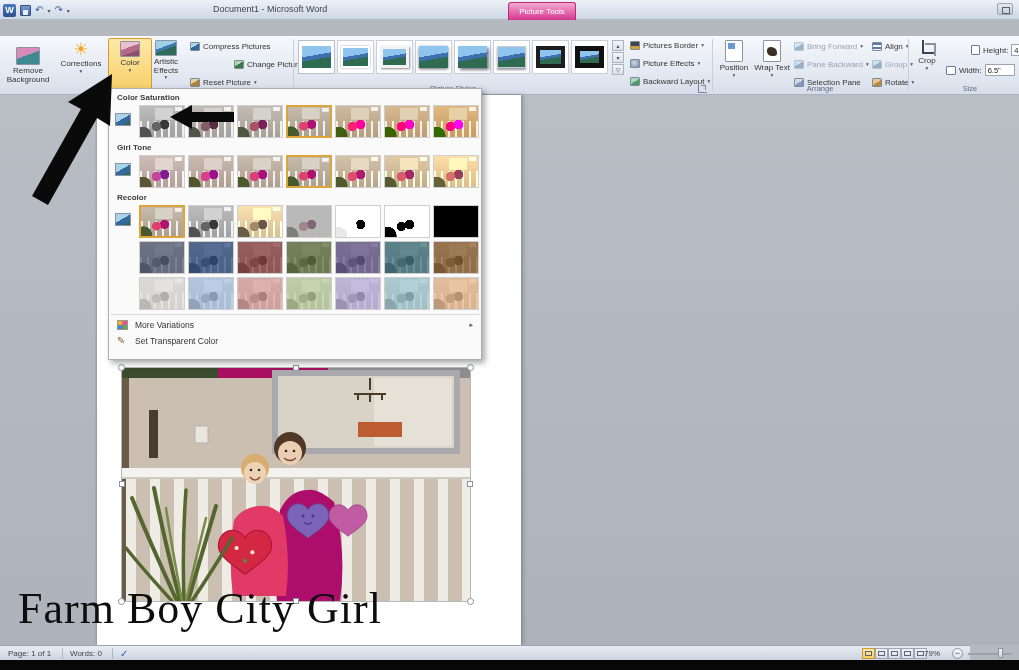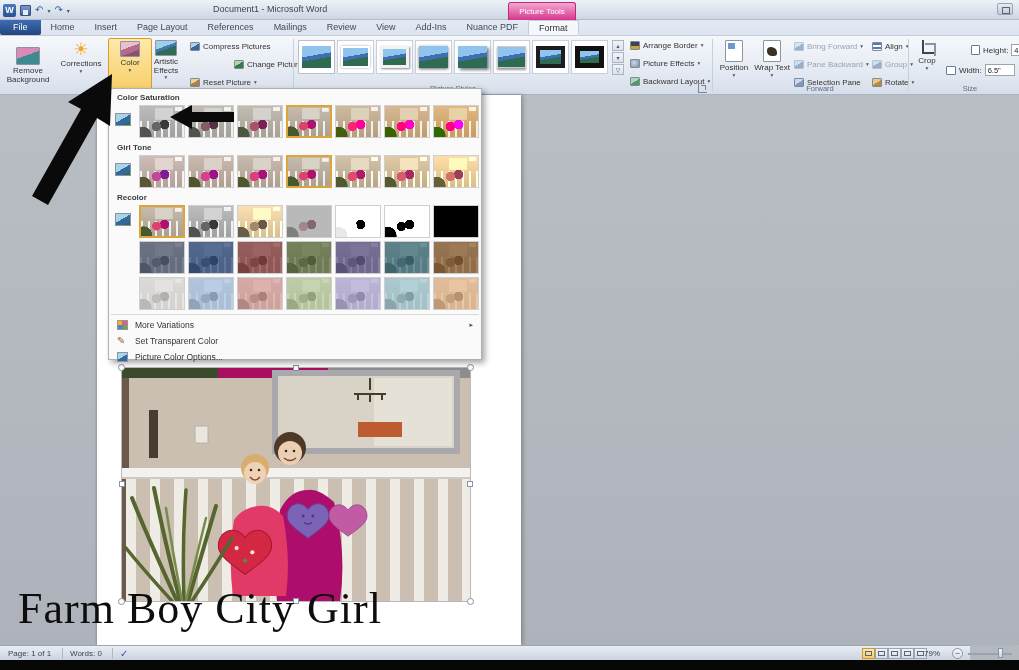--- a/index.html
+++ b/index.html
@@ -157,33 +157,20 @@
       <span class="qicon">↶</span>
         <span class="qdrop">▾</span>
       <span class="qicon">↷</span>
       <span class="qdrop">▾</span>
     </div>
     <div class="abs" id="title-text">Document1 - Microsoft Word</div>
     <div class="abs" id="ctx-header">Picture Tools</div>
     <div class="abs" id="win-btn"></div>
   </div>
 
-  <div class="abs" id="tabrow">
-      <div class="tab file">File</div>
-      <div class="tab">Home</div>
-      <div class="tab">Insert</div>
-      <div class="tab">Page Layout</div>
-      <div class="tab">References</div>
-      <div class="tab">Mailings</div>
-      <div class="tab">Review</div>
-      <div class="tab">View</div>
-      <div class="tab">Add-Ins</div>
-      <div class="tab">Nuance PDF</div>
-      <div class="tab active">Format</div>
-    </div>
 
   <div class="abs" id="ribbon">
 
     <div class="bigbtn" style="left:2px;width:52px;justify-content:center;">
       <span class="minipic" style="background:linear-gradient(160deg,#d88ab8 0 45%,#3e8a90 45% 100%);"></span>
       <span class="cap">Remove Background</span>
     </div>
     <div class="bigbtn" style="left:56px;width:50px;">
       <span id="sun-ic">☀</span>
       <span class="cap">Corrections</span>
@@ -241,21 +228,21 @@
         </div>
       </div>
     <div class="gscrollbtn" style="top:4px;">▴</div>
     <div class="gscrollbtn" style="top:16px;">▾</div>
     <div class="gscrollbtn" style="top:28px;">▽</div>
     <div class="glabel" style="left:398px;width:110px;">Picture Styles</div>
     <div class="launcher" style="left:698px;top:48px;"></div>
 
     <div class="smallrow" style="left:630px;top:5px;">
       <span class="sicon" style="background:linear-gradient(#3a4556 0 55%,#d8a030 55% 100%);"></span>
-      <span>Arrange Border</span>
+      <span>Pictures Border</span>
       <span class="dar">▾</span>
     </div>
     <div class="smallrow" style="left:630px;top:23px;">
       <span class="sicon" style="background:radial-gradient(circle at 40% 40%,#cfd8e8,#7a8aa8);"></span>
       <span>Picture Effects</span>
       <span class="dar">▾</span>
     </div>
     <div class="smallrow" style="left:630px;top:41px;">
       <span class="sicon" style="background:linear-gradient(150deg,#a8d8b8 0 50%,#4a9a6a 50% 100%);"></span>
       <span>Backward Layout</span>
@@ -299,21 +286,21 @@
     <div class="smallrow disab" style="left:872px;top:24px;">
       <span class="sicon"></span>
       <span>Group</span>
       <span class="dar">▾</span>
     </div>
     <div class="smallrow" style="left:872px;top:42px;">
       <span class="sicon" style="background:linear-gradient(150deg,#e8c890 0 50%,#b88a40 50% 100%);"></span>
       <span>Rotate</span>
       <span class="dar">▾</span>
     </div>
-    <div class="glabel" style="left:760px;width:120px;">Forward</div>
+    <div class="glabel" style="left:760px;width:120px;">Arrange</div>
     <div class="rsep" style="left:908px;"></div>
 
     <div class="bigbtn" style="left:912px;width:30px;">
       <span id="crop-ic"></span>
       <span class="cap">Crop</span>
       <span class="dar">▾</span>
     </div>
     <div class="smallrow" style="left:946px;top:8px;padding-left:25px;">
       <span class="sicon" style="width:9px;height:10px;background:#fff;border-color:#6a7a94;"></span>
       <span>Height:</span>
@@ -563,24 +550,20 @@
     <div id="dsep"></div>
     <div id="menuItems">
         <div class="dmi">
           <span class="mi-ic ic-variations"></span>
           <span>More Variations</span>
           <span class="subarrow">▸</span>
         </div>
         <div class="dmi">
           <span class="mi-ic ic-pen">✎</span>
           <span>Set Transparent Color</span>
-        </div>
-        <div class="dmi">
-          <span class="mi-ic ic-picopt"></span>
-          <span>Picture Color Options...</span>
         </div>
       </div>
   </div>
 
   <svg class="abs annot" style="left:25px;top:60px;" width="100" height="150">
     <polygon points="87,14 85,66 72,58 23,145 7,136 56,49 43,42" fill="#0a0a0a"></polygon>
   </svg>
   <svg class="abs annot" style="left:163px;top:98px;" width="75" height="36">
     <polygon points="7,19 29,7 29,14 71,14 71,24 29,24 29,31" fill="#0a0a0a"></polygon>
   </svg>

